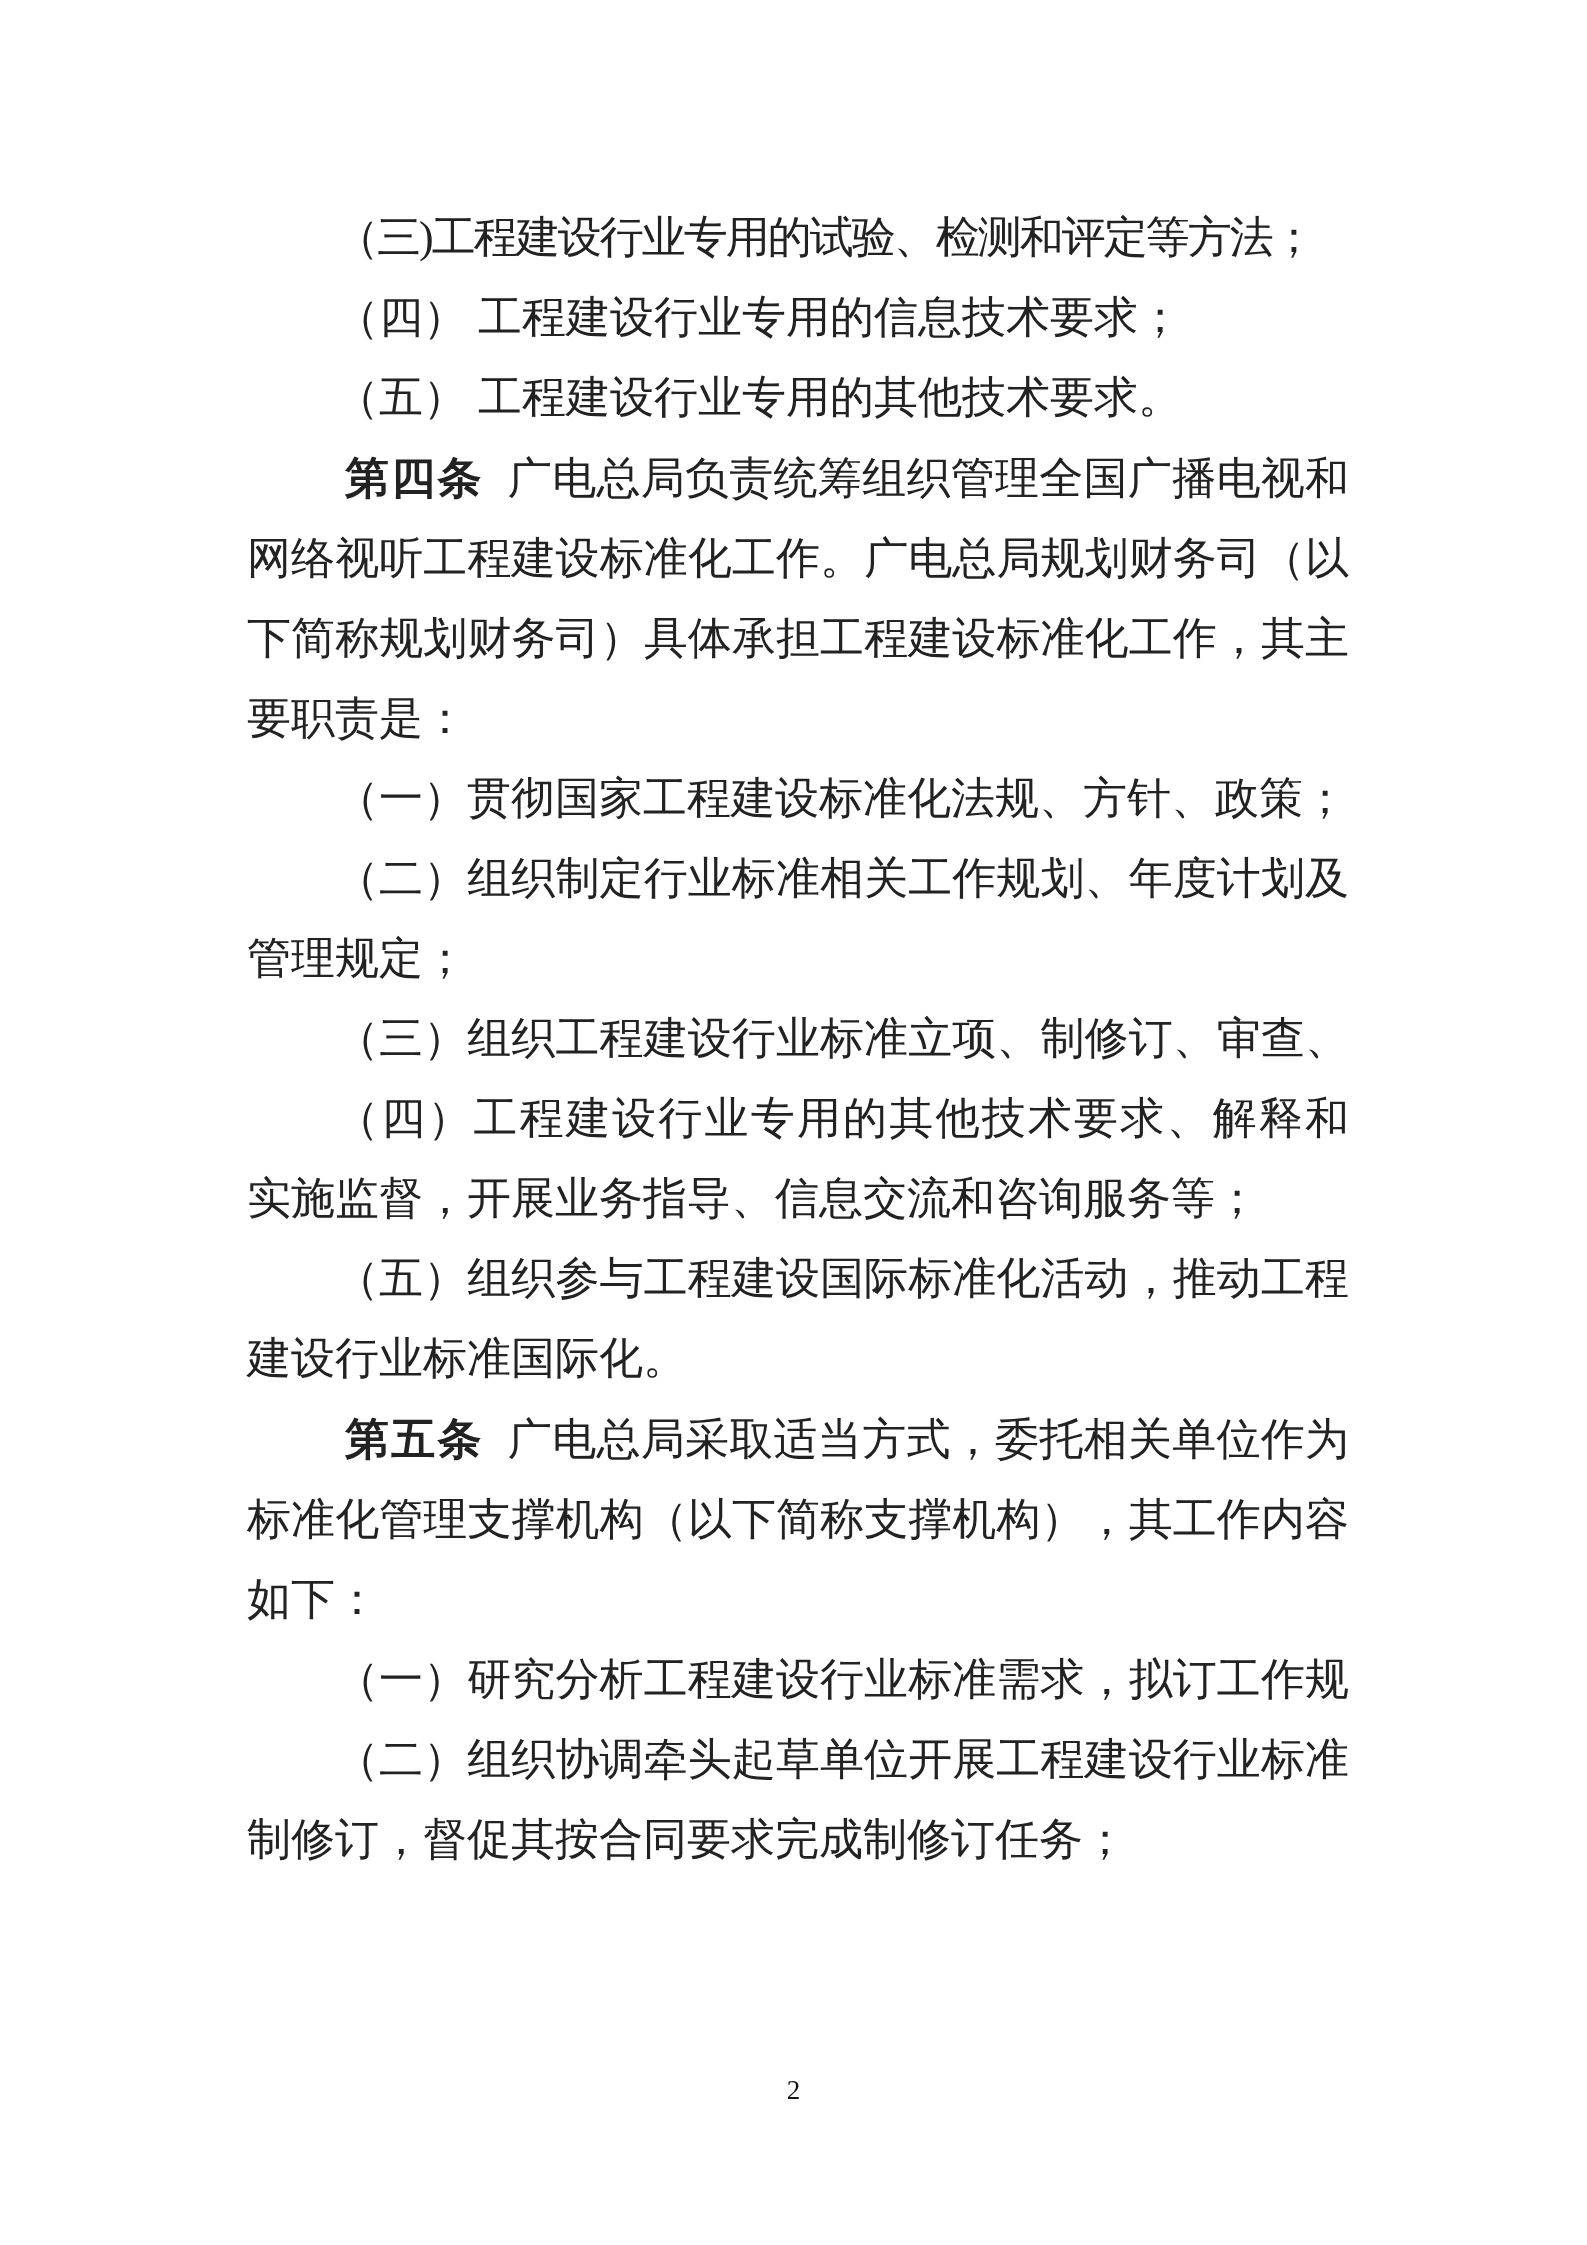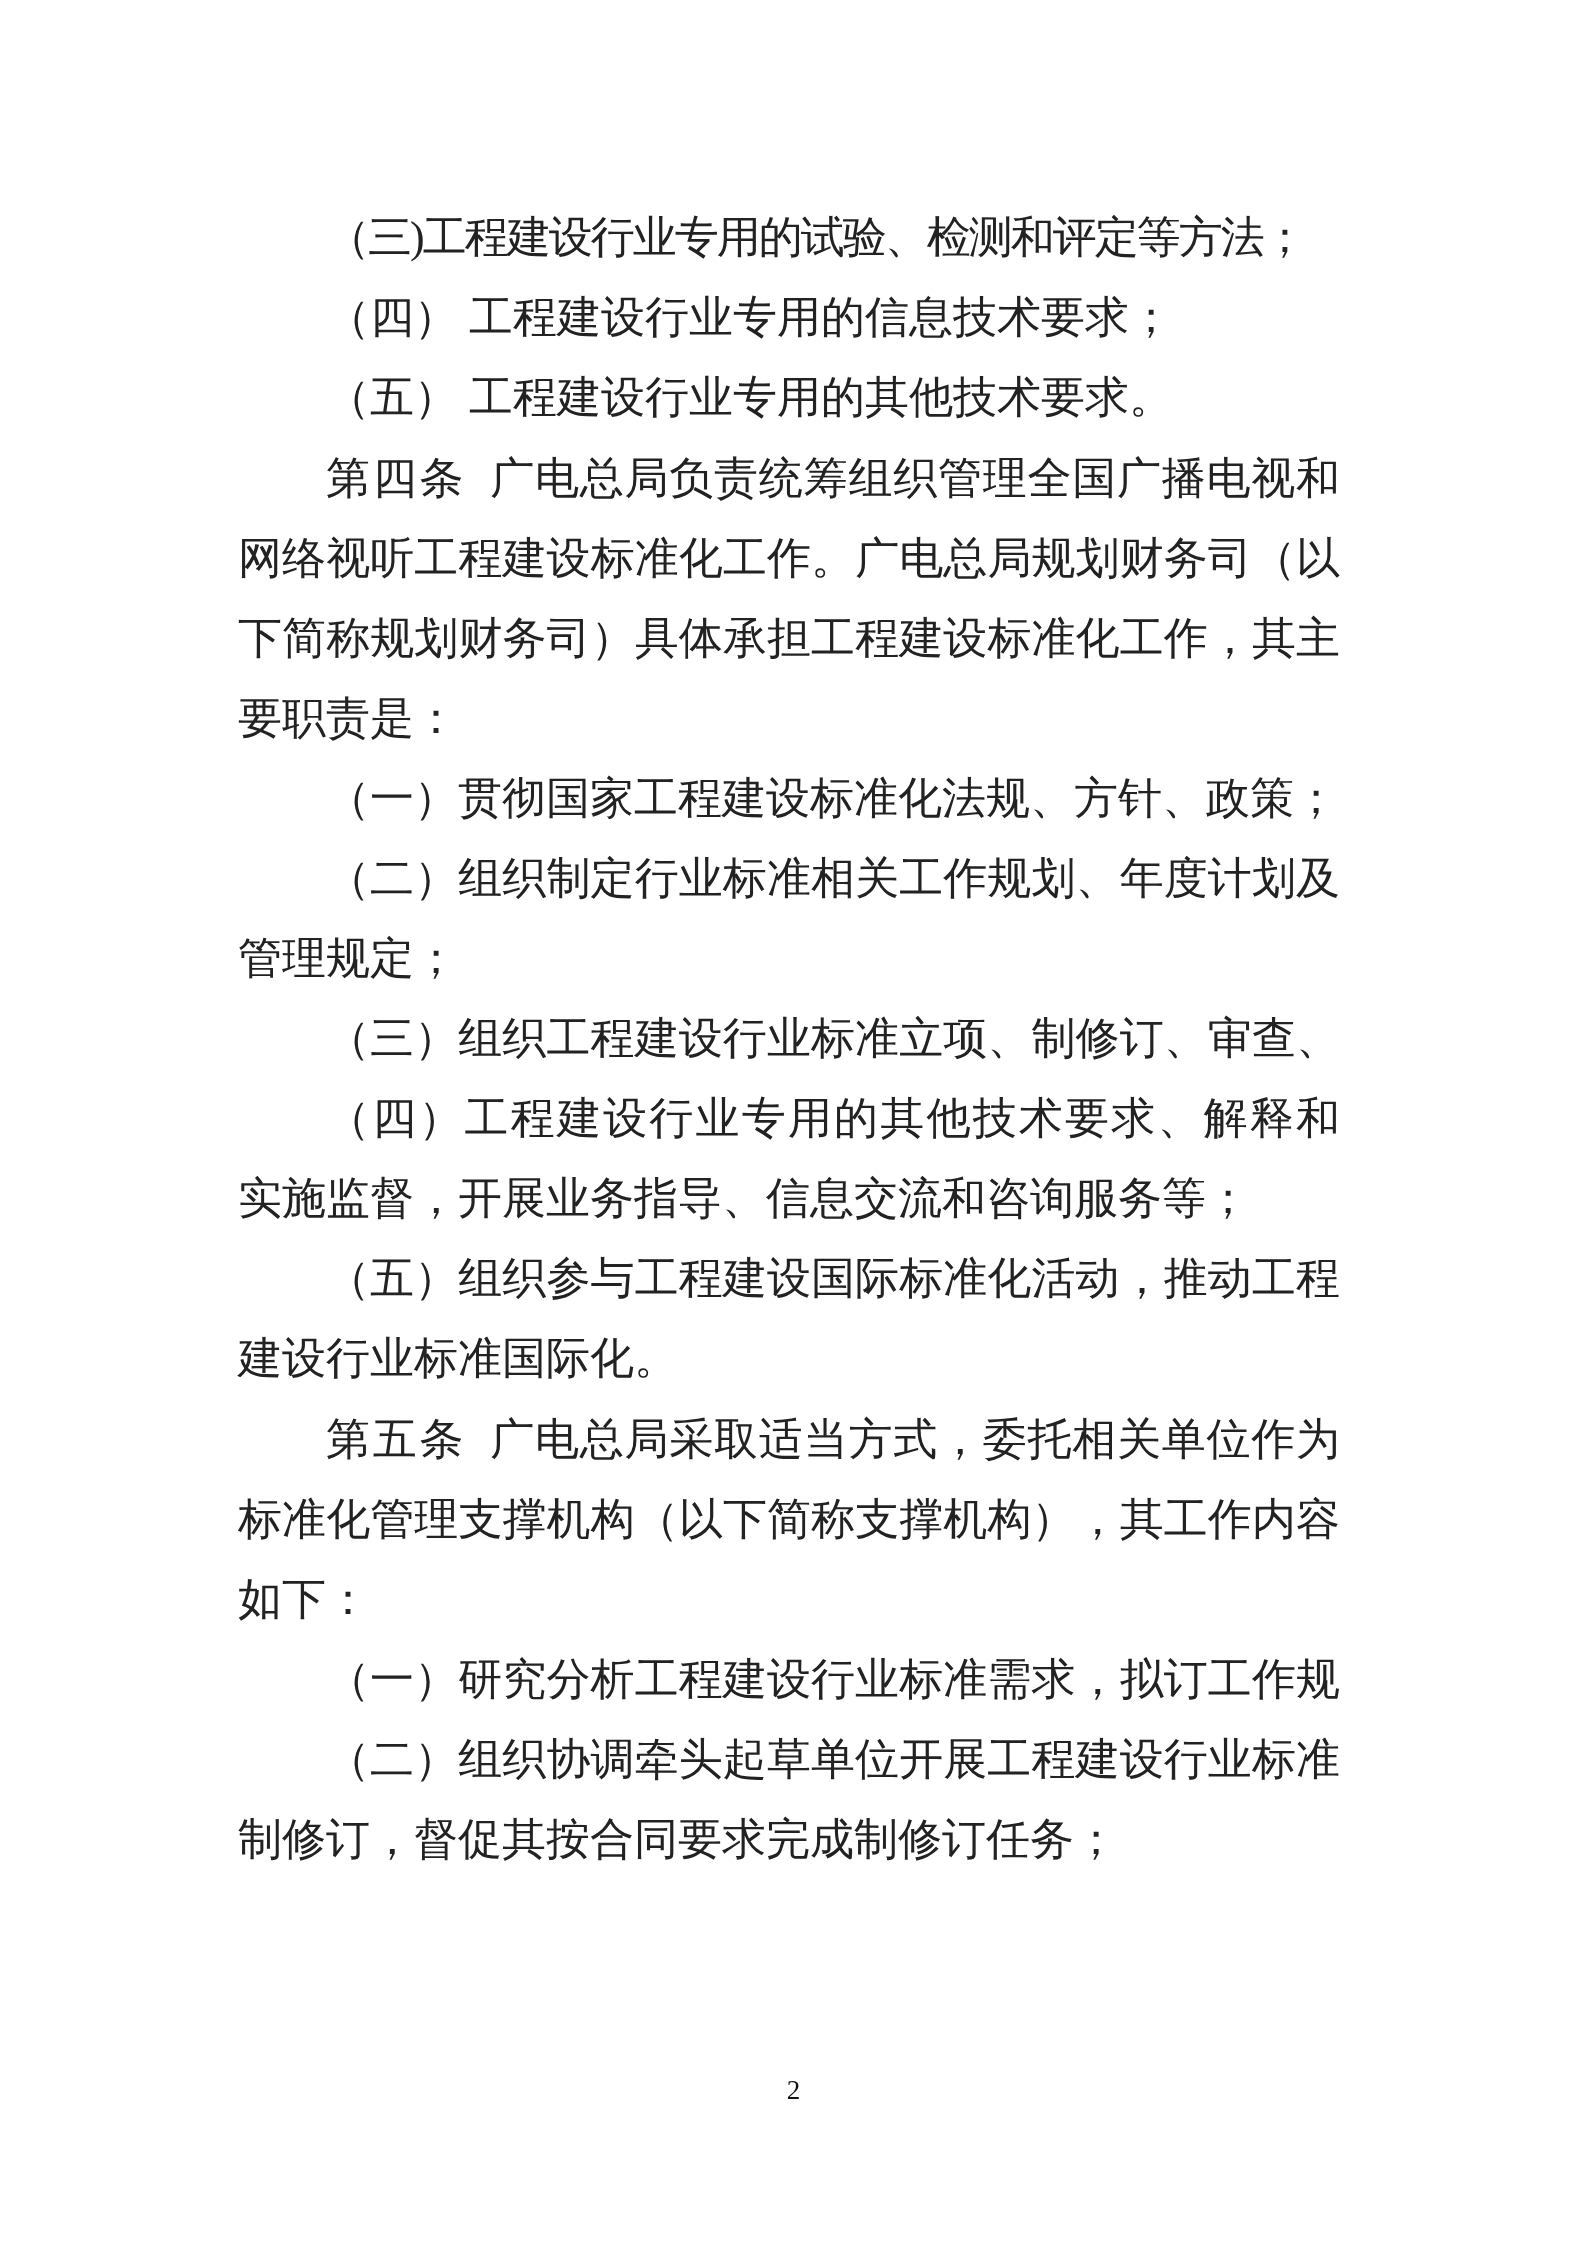--- a/index.html
+++ b/index.html
@@ -11,21 +11,21 @@
     position: relative;
     width: 1587px;
     height: 2245px;
     background: #ffffff;
     overflow: hidden;
     font-family: "Liberation Serif", "DejaVu Serif", serif;
     color: #222222;
   }
   .content {
     position: absolute;
-    left: 238px;
+    left: 247px;
     top: 198px;
     width: 1102px;
     font-size: 44px;
     line-height: 80px;
     text-align: justify;
     text-justify: inter-character;
   }
   .ln {
     margin: 0;
     padding: 0;
@@ -33,23 +33,24 @@
     text-align-last: left;
     white-space: nowrap;
   }
   .ind { text-indent: 88px; }
   .fill {
     white-space: normal;
     text-align-last: justify;
   }
   .artnum {
     font-family: "Liberation Sans", "DejaVu Sans", sans-serif;
-    font-weight: 400;
+    font-weight: 700;
     letter-spacing: 2px;
     margin-right: 24px;
+    margin-left: 10px;
   }
   .tight { letter-spacing: -2px; }
   .footer {
     position: absolute;
     left: 0;
     top: 2072px;
     width: 100%;
     text-align: center;
     font-size: 27px;
     line-height: 36px;

